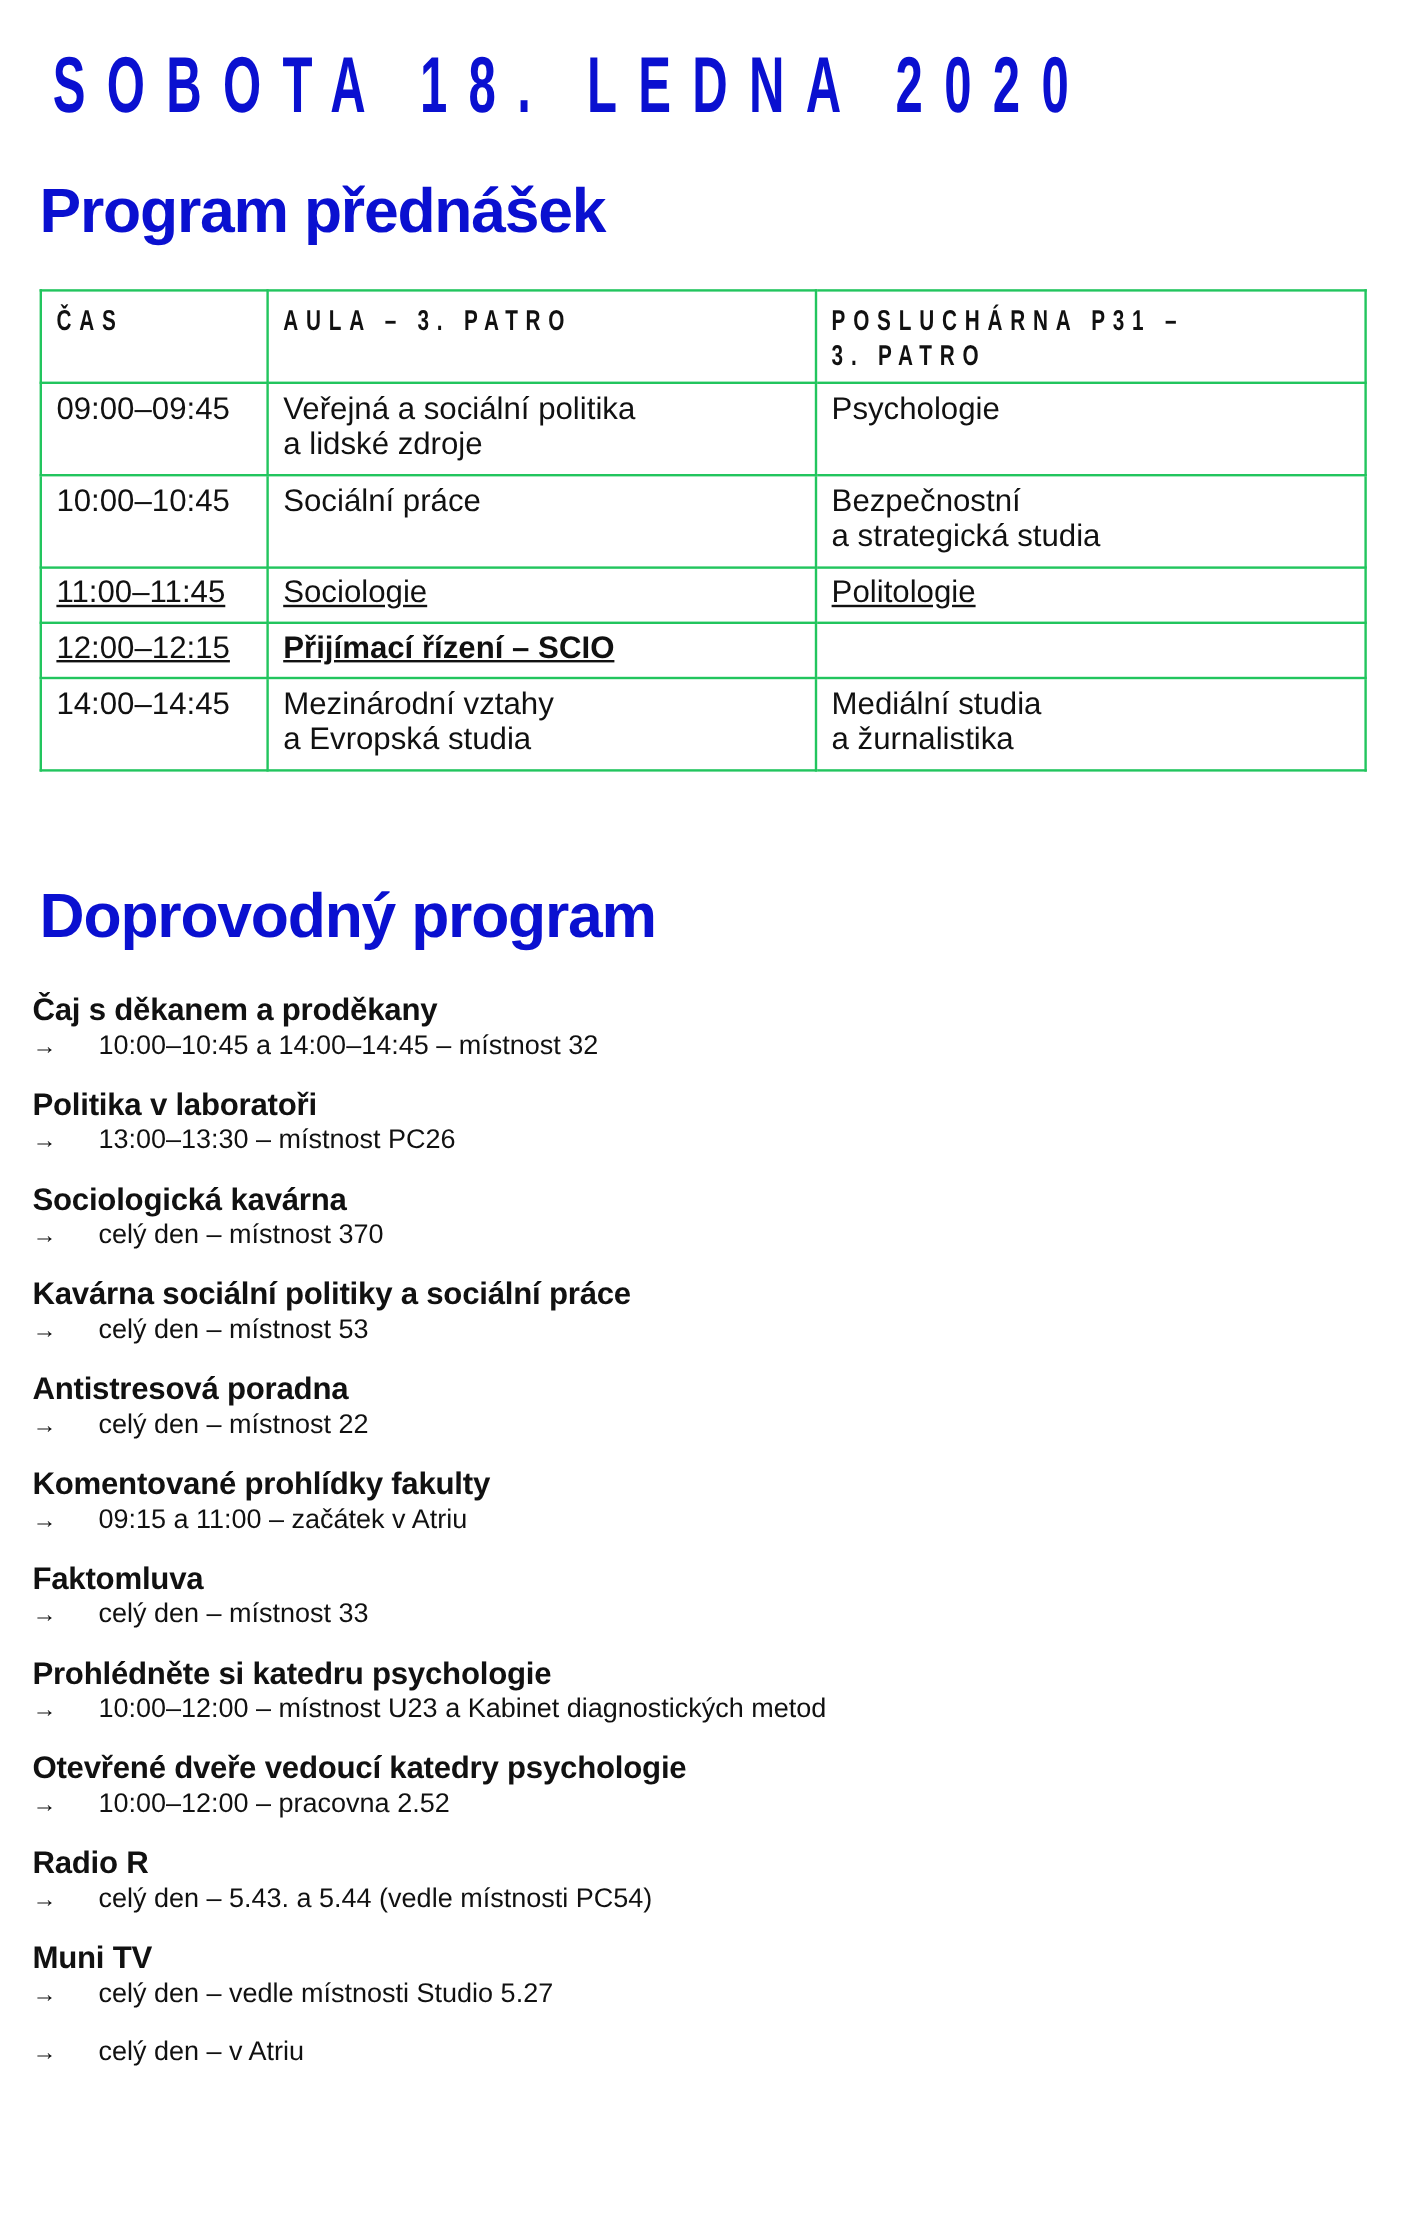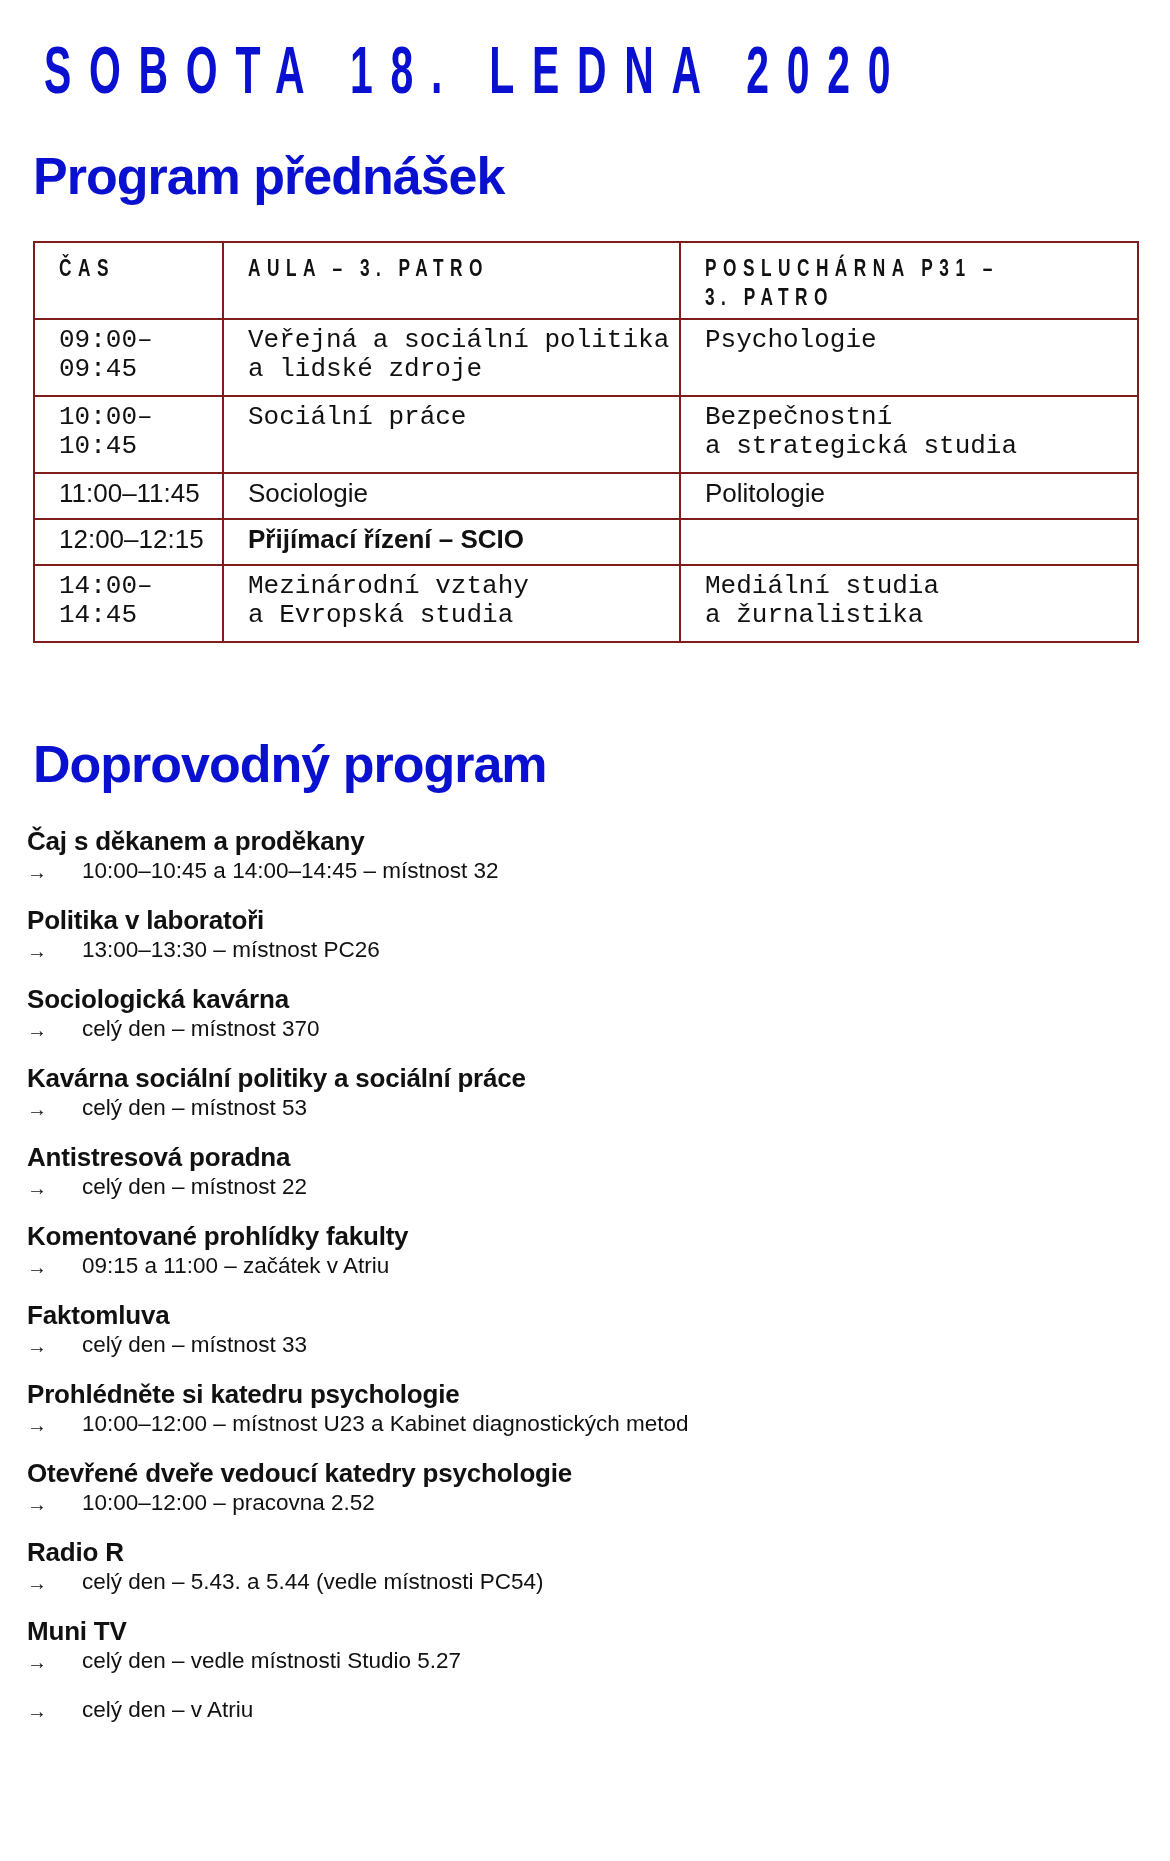--- a/index.html
+++ b/index.html
@@ -22,38 +22,38 @@
     letter-spacing: -1px; white-space: nowrap; margin: 0;
   }
   .title-lectures { top: 136px; }
   .title-side { top: 724px; }
 
   table.schedule {
     position: absolute; left: 33px; top: 241px;
     width: 1104px; border-collapse: collapse; table-layout: fixed;
   }
   table.schedule td, table.schedule th {
-    border: 2px solid #7f1d1d; vertical-align: top;
-    padding: 6px 12px 0 24px; text-align: left;
+    border: 2px solid #22c55e; vertical-align: top;
+    padding: 6px 12px 0 12px; text-align: left;
     font-size: 26px; line-height: 29px; font-weight: 400; color: #111111;
   }
   table.schedule th {
     height: 65px; padding-top: 10px;
     font-size: 24px; line-height: 29px; font-weight: 700;
   }
   .hdr-text {
     display: inline-block; letter-spacing: 9px; white-space: pre-wrap;
     transform: scaleX(0.72); transform-origin: left top; width: 138%;
   }
   col.c1 { width: 189px; }
   col.c2 { width: 457px; }
   col.c3 { width: 458px; }
-  tr.r-2l td { height: 69px; font-family: Liberation Mono, monospace; }
+  tr.r-2l td { height: 69px; }
   tr.r-1l td { height: 39px; }
-  tr.r-1l td { padding-top: 5px; }
+  tr.r-1l td { padding-top: 5px; text-decoration: underline; }
   .bold { font-weight: 700; }
   .cell-line { display: block; white-space: nowrap; }
 
   .side-list { position: absolute; left: 27px; top: 826px; width: 1100px; }
   .side-item { height: 79px; position: relative; }
   .side-title {
     display: block; font-size: 26px; line-height: 30px; font-weight: 700;
     color: #111111; white-space: nowrap; letter-spacing: -0.2px;
   }
   .side-detail {

